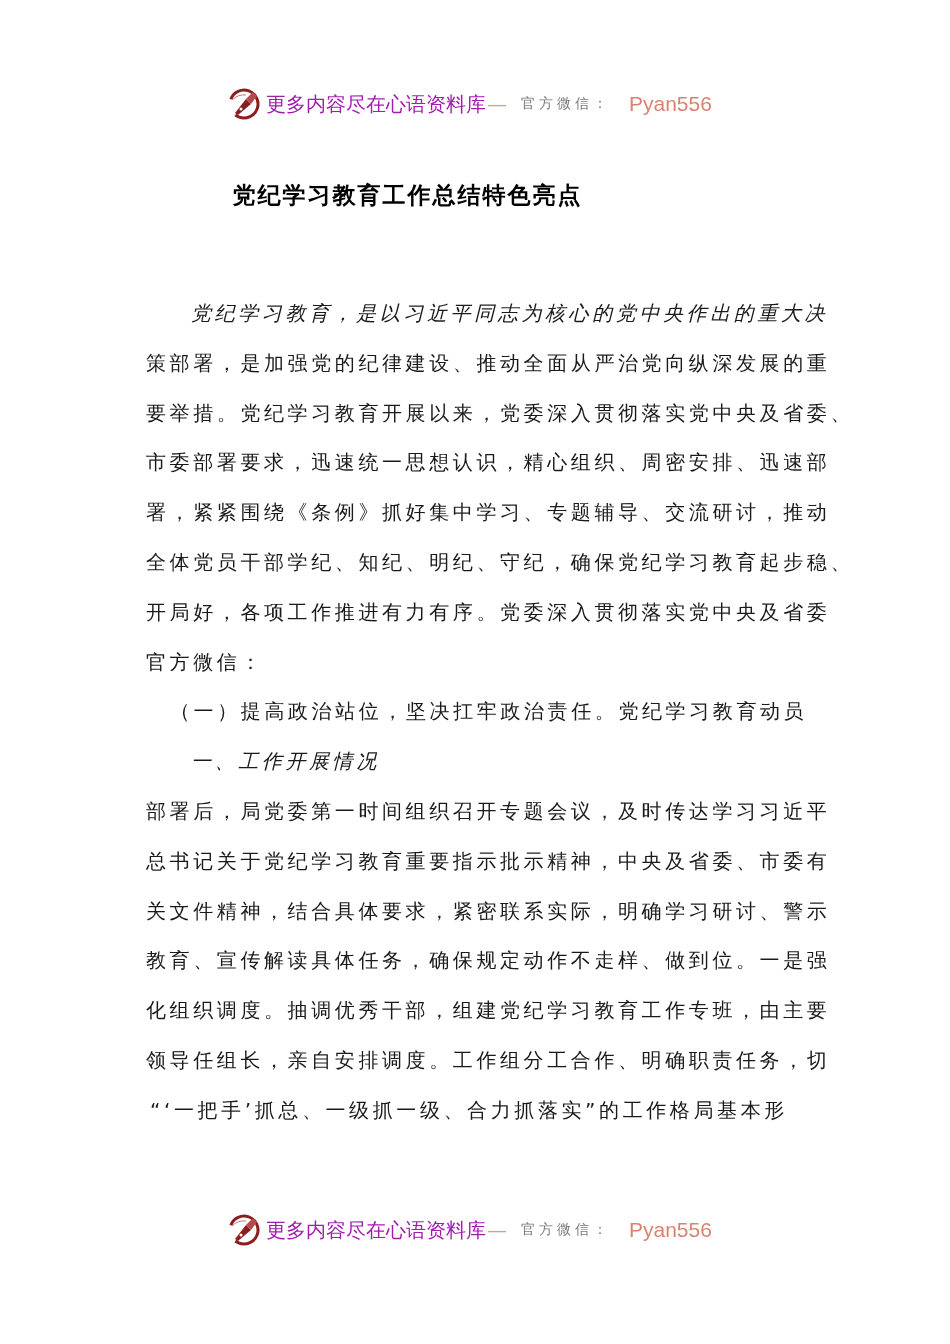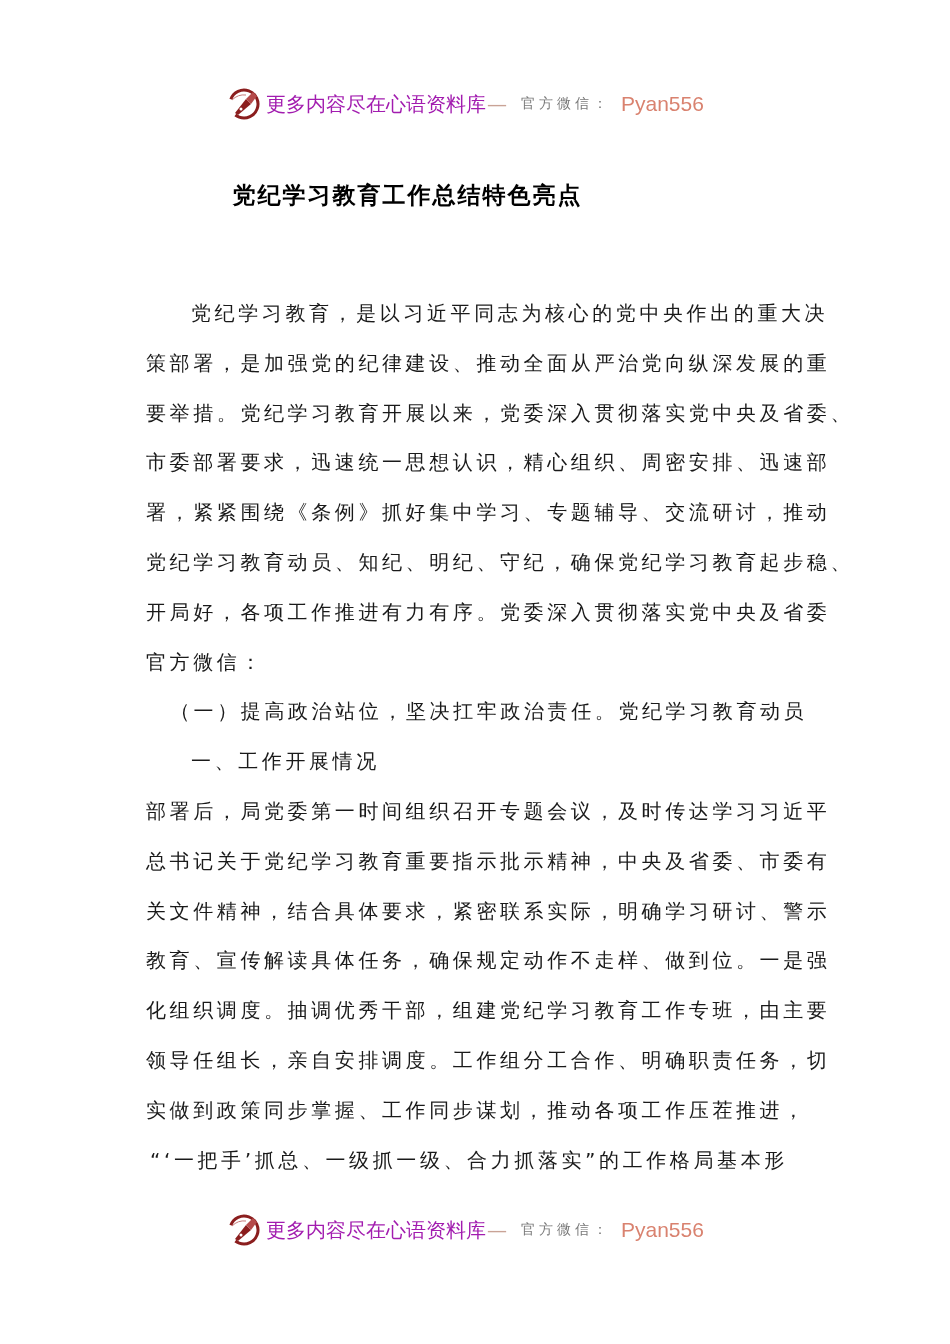--- a/index.html
+++ b/index.html
@@ -47,21 +47,21 @@
       font-family: Liberation Sans, sans-serif;
       font-size: 14px;
       color: #7a7a7a;
       letter-spacing: 4px;
       margin-left: 13px;
     }
     .banner .wechat-id {
       font-family: "Liberation Sans", sans-serif;
       font-size: 21px;
       color: #d9826f;
-      margin-left: 10px;
+      margin-left: 18px;
       text-align: center;
     }
     .doc-title {
       position: absolute;
       top: 180px;
       left: 0;
       width: 815px;
       text-align: center;
       font-family: "DejaVu Sans", sans-serif;
       font-weight: bold;
@@ -77,21 +77,21 @@
     }
     .line {
       height: 49.8px;
       line-height: 40px;
       font-family: "DejaVu Sans", sans-serif;
       font-size: 20px;
       letter-spacing: 3.6px;
       white-space: nowrap;
       color: #1a1a1a;
     }
-    .line.indent { padding-left: 45px; }
+    .line.indent { padding-left: 45px; font-style: italic; }
     .line.indent-sm { padding-left: 24px; }
     .line.quote-start { padding-left: 4px; }
   </style>
 </head>
 <body>
 
 <div class="banner top">
   <span class="logo">
     <svg width="36" height="36" viewBox="0 0 36 36">
       <circle cx="18" cy="18" r="14" fill="none" stroke="#8b1e1e" stroke-width="3" stroke-dasharray="70 18" transform="rotate(200 18 18)"></circle>
@@ -108,32 +108,31 @@
 </div>
 
 <div class="doc-title">党纪学习教育工作总结特色亮点</div>
 
 <div class="content">
   <div class="line indent">党纪学习教育，是以习近平同志为核心的党中央作出的重大决</div>
   <div class="line">策部署，是加强党的纪律建设、推动全面从严治党向纵深发展的重</div>
   <div class="line">要举措。党纪学习教育开展以来，党委深入贯彻落实党中央及省委、</div>
   <div class="line">市委部署要求，迅速统一思想认识，精心组织、周密安排、迅速部</div>
   <div class="line">署，紧紧围绕《条例》抓好集中学习、专题辅导、交流研讨，推动</div>
-  <div class="line">党纪学习教育动员、知纪、明纪、守纪，确保党纪学习教育起步稳、</div>
+  <div class="line">全体党员干部学纪、知纪、明纪、守纪，确保党纪学习教育起步稳、</div>
   <div class="line">开局好，各项工作推进有力有序。党委深入贯彻落实党中央及省委</div>
   <div class="line">官方微信：</div>
   <div class="line indent-sm">（一）提高政治站位，坚决扛牢政治责任。党纪学习教育动员</div>
   <div class="line indent">一、工作开展情况</div>
   <div class="line">部署后，局党委第一时间组织召开专题会议，及时传达学习习近平</div>
   <div class="line">总书记关于党纪学习教育重要指示批示精神，中央及省委、市委有</div>
   <div class="line">关文件精神，结合具体要求，紧密联系实际，明确学习研讨、警示</div>
   <div class="line">教育、宣传解读具体任务，确保规定动作不走样、做到位。一是强</div>
   <div class="line">化组织调度。抽调优秀干部，组建党纪学习教育工作专班，由主要</div>
   <div class="line">领导任组长，亲自安排调度。工作组分工合作、明确职责任务，切</div>
-  <div class="line">实做到政策同步掌握、工作同步谋划，推动各项工作压茬推进，</div>
   <div class="line quote-start">“‘一把手’抓总、一级抓一级、合力抓落实”的工作格局基本形</div>
 </div>
 
 <div class="banner bottom">
   <span class="logo">
     <svg width="36" height="36" viewBox="0 0 36 36">
       <circle cx="18" cy="18" r="14" fill="none" stroke="#8b1e1e" stroke-width="3" stroke-dasharray="70 18" transform="rotate(200 18 18)"></circle>
       <path d="M9 27 L20 13 L25 18 L12 29 Z" fill="#8b1e1e"></path>
       <path d="M20 13 L27 6 L31 10 L25 18 Z" fill="#b54a4a"></path>
       <circle cx="15" cy="23" r="1.5" fill="#ffffff"></circle>

